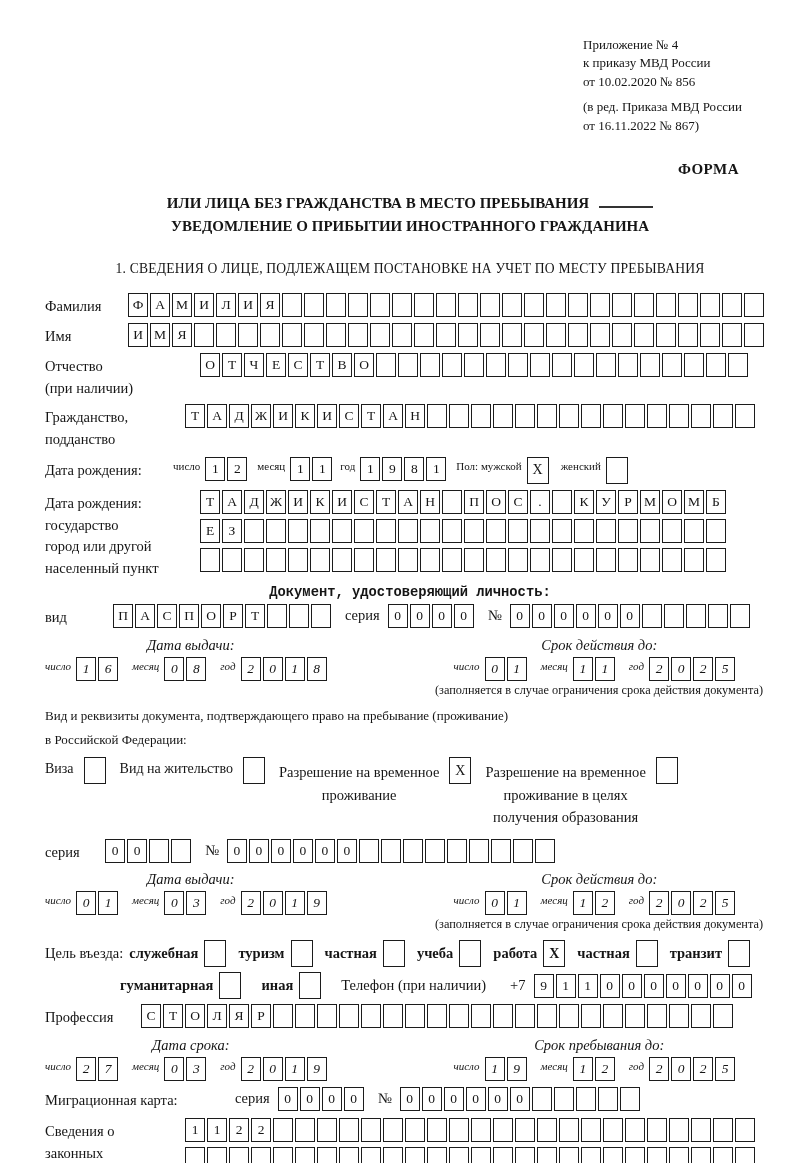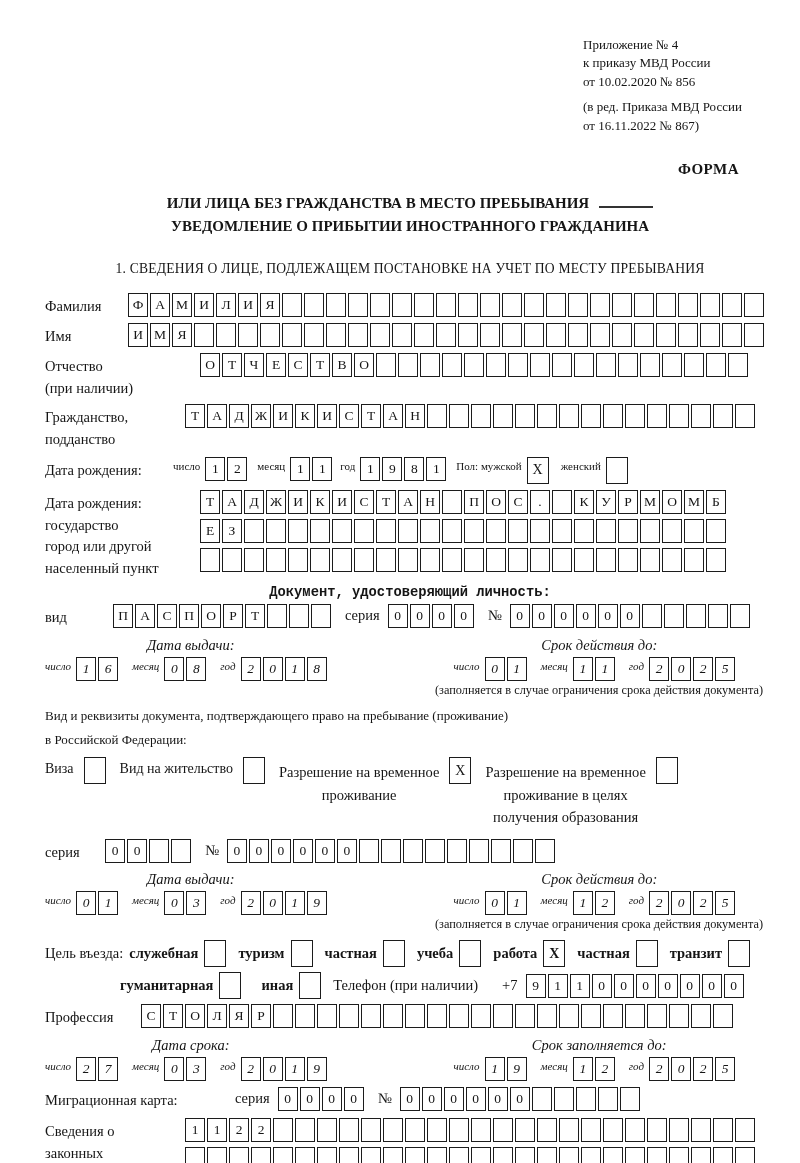--- a/index.html
+++ b/index.html
@@ -614,21 +614,21 @@
     </span>
   </div>
 
   <div class="frow" style="align-items:center; margin-left:75px;">
     <span class="optitem" style="margin-right:20px">
         <span class="lbl">гуманитарная</span>
         <span class="boxes cb">
           <span class="box"></span>
         </span>
       </span>
-    <span class="optitem" style="margin-right:12px">
+    <span class="optitem" style="margin-right:20px">
         <span class="lbl">иная</span>
         <span class="boxes cb">
           <span class="box"></span>
         </span>
       </span>
     <span class="lbl" style="font-size:14.5px; margin-right:24px;">Телефон (при наличии)</span>
     <span style="font-size:14.5px; margin-right:8px;">+7</span>
     <span class="boxes">
         <span class="box">9</span>
         <span class="box">1</span>
@@ -699,21 +699,21 @@
             <span class="boxes">
               <span class="box">2</span>
               <span class="box">0</span>
               <span class="box">1</span>
               <span class="box">9</span>
             </span>
           </span>
       </div>
     </div>
     <div>
-      <div class="dheading">Срок заполняется до:</div>
+      <div class="dheading">Срок пребывания до:</div>
       <div>
         <span class="dgroup">
             <span class="dlabel">число</span>
             <span class="boxes">
               <span class="box">1</span>
               <span class="box">9</span>
             </span>
           </span>
         <span class="dgroup">
             <span class="dlabel">месяц</span>

